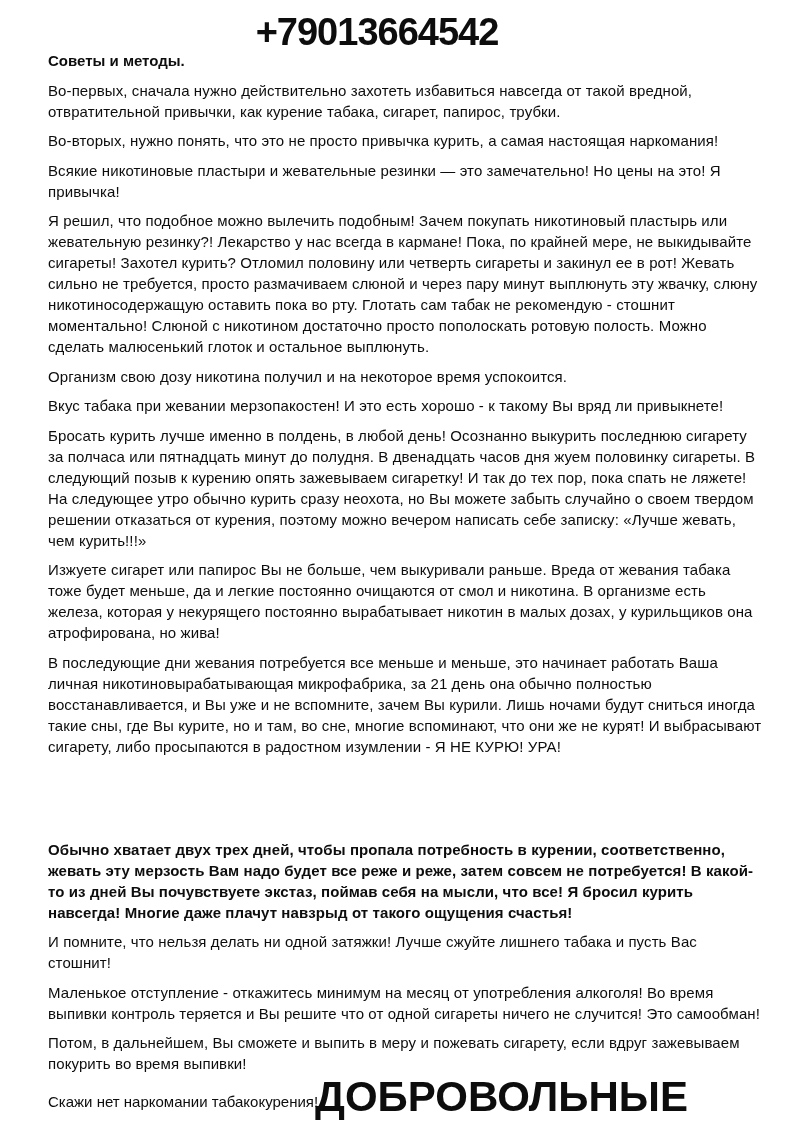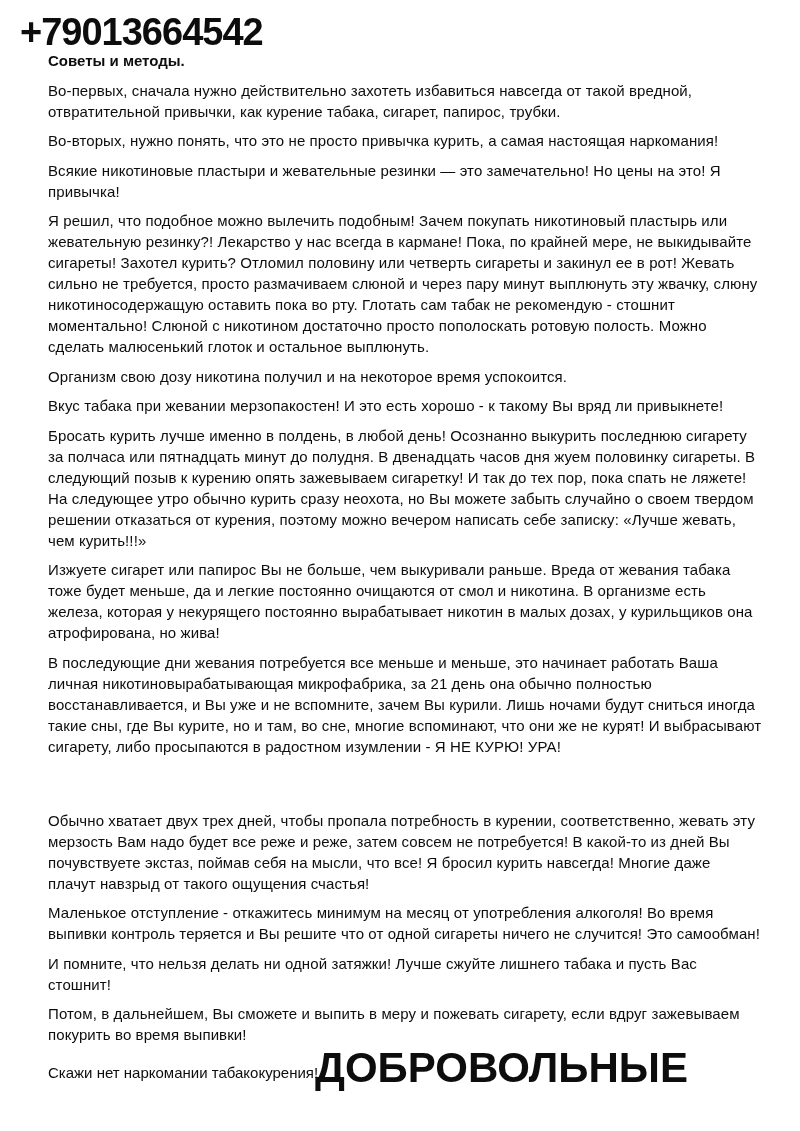--- a/index.html
+++ b/index.html
@@ -13,37 +13,38 @@
     font-family: "Liberation Sans", sans-serif;
     overflow: hidden;
     box-sizing: border-box;
     padding: 12px 38px 0 48px;
   }
   .top-phone {
     font-size: 38px;
     font-weight: 700;
     letter-spacing: -1px;
     line-height: 40px;
+    text-align: center;
     position: relative;
     left: -28px;
     white-space: nowrap;
   }
   .doc-heading {
     font-size: 15px;
     line-height: 21px;
     margin-top: -2px;
     font-weight: bold;
   }
   .article p {
     font-size: 15px;
     line-height: 21px;
     margin: 8.5px 0;
     letter-spacing: 0.1px;
   }
-  .article p.extra-gap { margin-top: 53px; }
+  .article p.extra-gap { margin-top: 82px; font-weight: bold; }
   .footer {
     display: flex;
     align-items: flex-start;
     margin-top: -4px;
   }
   .footer-left {
     width: 267px;
     flex-shrink: 0;
   }
   .slogan {
@@ -75,22 +76,22 @@
     <p>Во-первых, сначала нужно действительно захотеть избавиться навсегда от такой вредной, отвратительной привычки, как курение табака, сигарет, папирос, трубки.</p>
     <p>Во-вторых, нужно понять, что это не просто привычка курить, а самая настоящая наркомания!</p>
     <p>Всякие никотиновые пластыри и жевательные резинки — это замечательно! Но цены на это! Я привычка!</p>
     <p>Я решил, что подобное можно вылечить подобным! Зачем покупать никотиновый пластырь или жевательную резинку?! Лекарство у нас всегда в кармане! Пока, по крайней мере, не выкидывайте сигареты! Захотел курить? Отломил половину или четверть сигареты и закинул ее в рот! Жевать сильно не требуется, просто размачиваем слюной и через пару минут выплюнуть эту жвачку, слюну никотиносодержащую оставить пока во рту. Глотать сам табак не рекомендую - стошнит моментально! Слюной с никотином достаточно просто пополоскать ротовую полость. Можно сделать малюсенький глоток и остальное выплюнуть.</p>
     <p>Организм свою дозу никотина получил и на некоторое время успокоится.</p>
     <p>Вкус табака при жевании мерзопакостен! И это есть хорошо - к такому Вы вряд ли привыкнете!</p>
     <p>Бросать курить лучше именно в полдень, в любой день! Осознанно выкурить последнюю сигарету за полчаса или пятнадцать минут до полудня. В двенадцать часов дня жуем половинку сигареты. В следующий позыв к курению опять зажевываем сигаретку! И так до тех пор, пока спать не ляжете! На следующее утро обычно курить сразу неохота, но Вы можете забыть случайно о своем твердом решении отказаться от курения, поэтому можно вечером написать себе записку: «Лучше жевать, чем курить!!!»</p>
     <p>Изжуете сигарет или папирос Вы не больше, чем выкуривали раньше. Вреда от жевания табака тоже будет меньше, да и легкие постоянно очищаются от смол и никотина. В организме есть железа, которая у некурящего постоянно вырабатывает никотин в малых дозах, у курильщиков она атрофирована, но жива!</p>
     <p>В последующие дни жевания потребуется все меньше и меньше, это начинает работать Ваша личная никотиновырабатывающая микрофабрика, за 21 день она обычно полностью восстанавливается, и Вы уже и не вспомните, зачем Вы курили. Лишь ночами будут сниться иногда такие сны, где Вы курите, но и там, во сне, многие вспоминают, что они же не курят! И выбрасывают сигарету, либо просыпаются в радостном изумлении - Я НЕ КУРЮ! УРА!</p>
     <p class="extra-gap">Обычно хватает двух трех дней, чтобы пропала потребность в курении, соответственно, жевать эту мерзость Вам надо будет все реже и реже, затем совсем не потребуется! В какой-то из дней Вы почувствуете экстаз, поймав себя на мысли, что все! Я бросил курить навсегда! Многие даже плачут навзрыд от такого ощущения счастья!</p>
+    <p>И помните, что нельзя делать ни одной затяжки! Лучше сжуйте лишнего табака и пусть Вас стошнит!</p>
     <p>Маленькое отступление - откажитесь минимум на месяц от употребления алкоголя! Во время выпивки контроль теряется и Вы решите что от одной сигареты ничего не случится! Это самообман!</p>
-    <p>И помните, что нельзя делать ни одной затяжки! Лучше сжуйте лишнего табака и пусть Вас стошнит!</p>
     <p>Потом, в дальнейшем, Вы сможете и выпить в меру и пожевать сигарету, если вдруг зажевываем покурить во время выпивки!</p>
   </div>
 
   <div class="footer">
     <div class="footer-left">
       <div class="slogan">Скажи нет наркомании табакокурения!</div>
 
     </div>
     <div class="donation">
       <div class="donation-line">ДОБРОВОЛЬНЫЕ</div>

